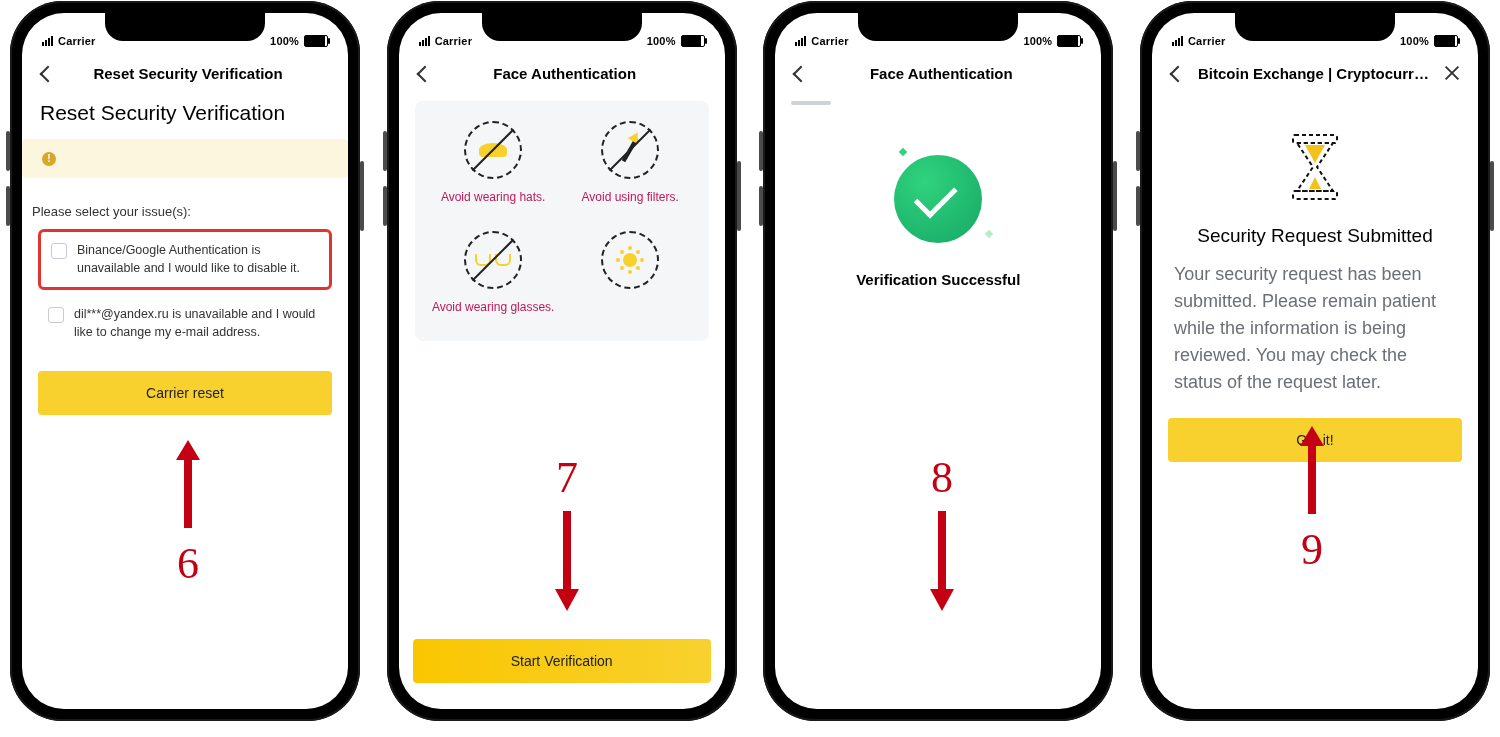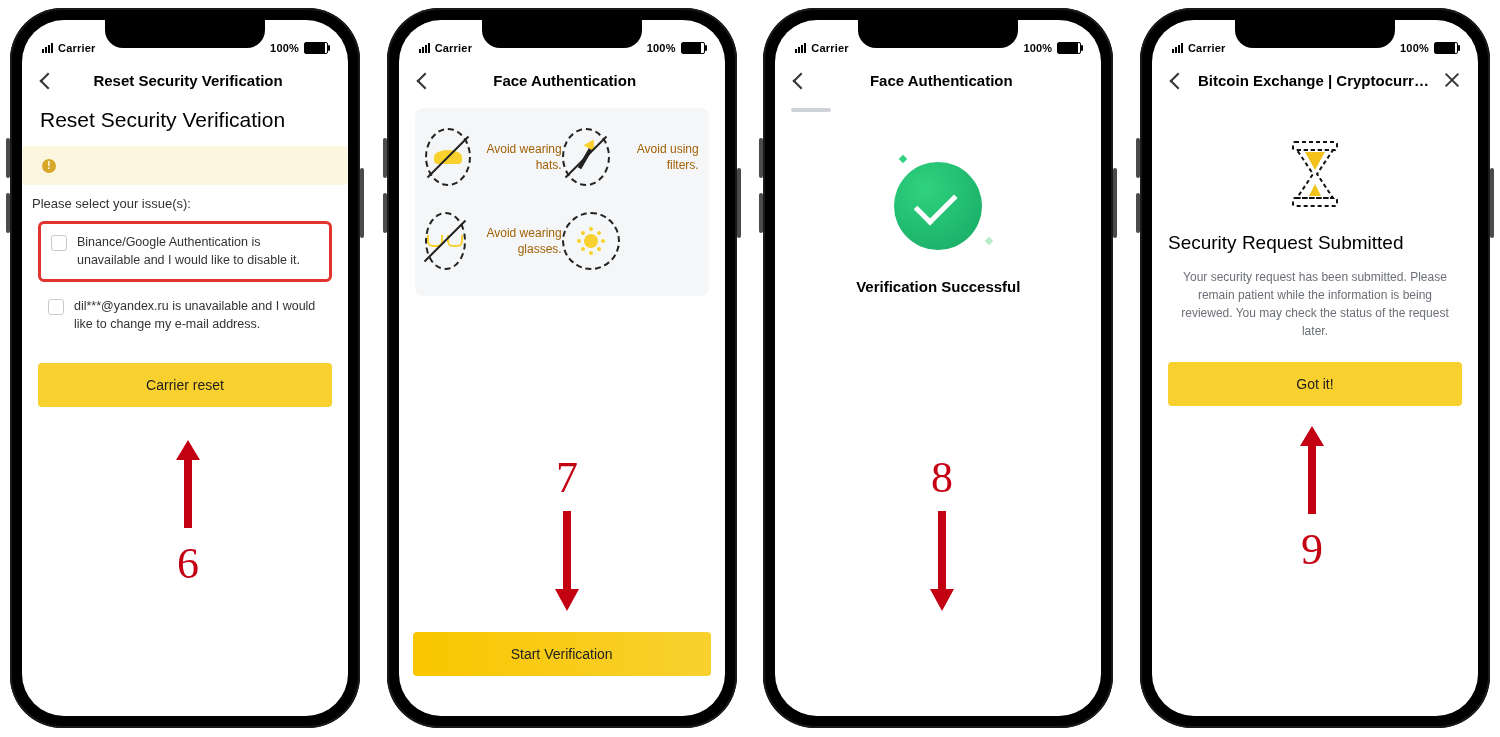--- a/index.html
+++ b/index.html
@@ -19,21 +19,21 @@
   body{
     margin:0;
     background:#fff;
     font-family:-apple-system,BlinkMacSystemFont,"Segoe UI",Arial,sans-serif;
     width:1500px;height:737px;
     position:relative;
   }
   .stage{
     display:flex;
     justify-content:space-between;
-    padding:8px 10px;
+    padding:1px 10px;
   }
   
   .phone{
     width:350px;height:720px;
     background:#000;
     border-radius:52px;
     padding:12px;
     box-sizing:border-box;
     position:relative;
     box-shadow:0 0 0 2px #1a1a1a inset;
@@ -121,21 +121,21 @@
     padding:12px 14px;border-radius:4px;
     font-size:11px;line-height:1.45;color:var(--warn-txt);
     margin:0 -16px;
     padding-left:20px;padding-right:20px;
   }
   .warn-icon{
     flex:0 0 14px;width:14px;height:14px;border-radius:50%;
     background:#d7a72a;color:#fff;font-size:10px;font-weight:700;
     display:flex;align-items:center;justify-content:center;margin-top:1px;
   }
-  .label{font-size:13px;color:#333;margin-top:11px;margin-bottom:10px;margin-left:-6px}
+  .label{font-size:13px;color:#333;margin-top:26px;margin-bottom:10px;margin-left:-6px}
   .option{
     display:flex;gap:10px;align-items:flex-start;
     font-size:12.5px;color:#333;line-height:1.4;
     padding:10px 10px;margin-bottom:6px;border-radius:6px;
   }
   .option.highlight{border:3px solid var(--highlight)}
   .chk{
     flex:0 0 14px;width:14px;height:14px;border:1px solid #c8ccd2;border-radius:3px;
     margin-top:1px;background:#fff;
   }
@@ -149,21 +149,21 @@
   .btn-yellow-grad{background:linear-gradient(90deg,var(--yellow-grad1),var(--yellow-grad2));color:#222}
   .btn-grey{background:#e9ebee;color:#222}
   .btn-block{width:100%}
   
   .tips-card{
     background:#f5f6f7;border-radius:8px;
     padding:20px 10px 26px 10px;
     margin-top:4px;
     display:grid;grid-template-columns:1fr 1fr;gap:26px 0;
   }
-  .tip{display:flex;flex-direction:row;align-items:center;gap:10px;font-size:12px;color:#a16207;text-align:right;line-height:1.35}
+  .tip{display:flex;flex-direction:column;align-items:center;gap:10px;font-size:12px;color:#be185d;text-align:left;line-height:1.35}
   .tip-icon{
     width:54px;height:54px;border-radius:50%;
     border:2px dashed #222;
     position:relative;display:flex;align-items:center;justify-content:center;
   }
   .tip-icon::after{ 
     content:"";position:absolute;left:50%;top:-2px;width:2px;height:58px;background:#222;
     transform:translateX(-50%) rotate(45deg);
   }
   .tip-icon.no-slash::after{display:none}
@@ -177,42 +177,42 @@
     box-shadow:
       0 -12px 0 -5px var(--yellow),
       0 12px 0 -5px var(--yellow),
       -12px 0 0 -5px var(--yellow),
       12px 0 0 -5px var(--yellow),
       8px 8px 0 -5px var(--yellow),
       -8px 8px 0 -5px var(--yellow),
       8px -8px 0 -5px var(--yellow),
       -8px -8px 0 -5px var(--yellow);
   }
-  .footer-btn{position:absolute;left:14px;right:14px;bottom:40px}
+  .footer-btn{position:absolute;left:14px;right:14px;bottom:26px}
   
   .center-block{flex:1;display:flex;flex-direction:column;align-items:center;padding-top:50px}
   .check-circle{
     width:88px;height:88px;border-radius:50%;
     background:radial-gradient(circle at 35% 30%, var(--green1), var(--green2));
     display:flex;align-items:center;justify-content:center;
     position:relative;margin-bottom:28px;
   }
   .check-circle::before{
     content:"";position:absolute;width:108px;height:108px;border-radius:50%;
     background:rgba(47,210,126,.15);left:-10px;top:-10px;z-index:-1;
   }
   .tick{width:34px;height:18px;border-left:5px solid #fff;border-bottom:5px solid #fff;transform:rotate(-45deg) translateY(-4px)}
   .sparkle{position:absolute;width:6px;height:6px;background:var(--green1);transform:rotate(45deg)}
   .sparkle.a{top:-6px;left:6px}
   .sparkle.b{bottom:6px;right:-10px;background:#b8ecc9}
   .h2{font-size:15px;font-weight:600}
   
   .hourglass{margin:30px auto 18px auto}
-  .h3{font-size:19px;font-weight:500;margin-bottom:14px}
-  .p{font-size:12px;color:var(--text-light);text-align:center;line-height:1.5;padding:0 6px}
+  .h3{font-size:19px;font-weight:500;text-align:center;margin-bottom:14px}
+  .p{font-size:18px;color:var(--text-light);line-height:1.5;padding:0 6px}
   
   .annot{
     position:absolute;color:var(--annot);font-family:Georgia,"Times New Roman",serif;
     font-size:44px;font-weight:400;pointer-events:none;z-index:20;
     display:flex;flex-direction:column;align-items:center;
   }
   .arrow-up,.arrow-down{display:block}
   
   .thinbar{height:4px;width:40px;background:#cfd3d8;border-radius:3px;align-self:flex-start;margin-top:4px}
 </style>

